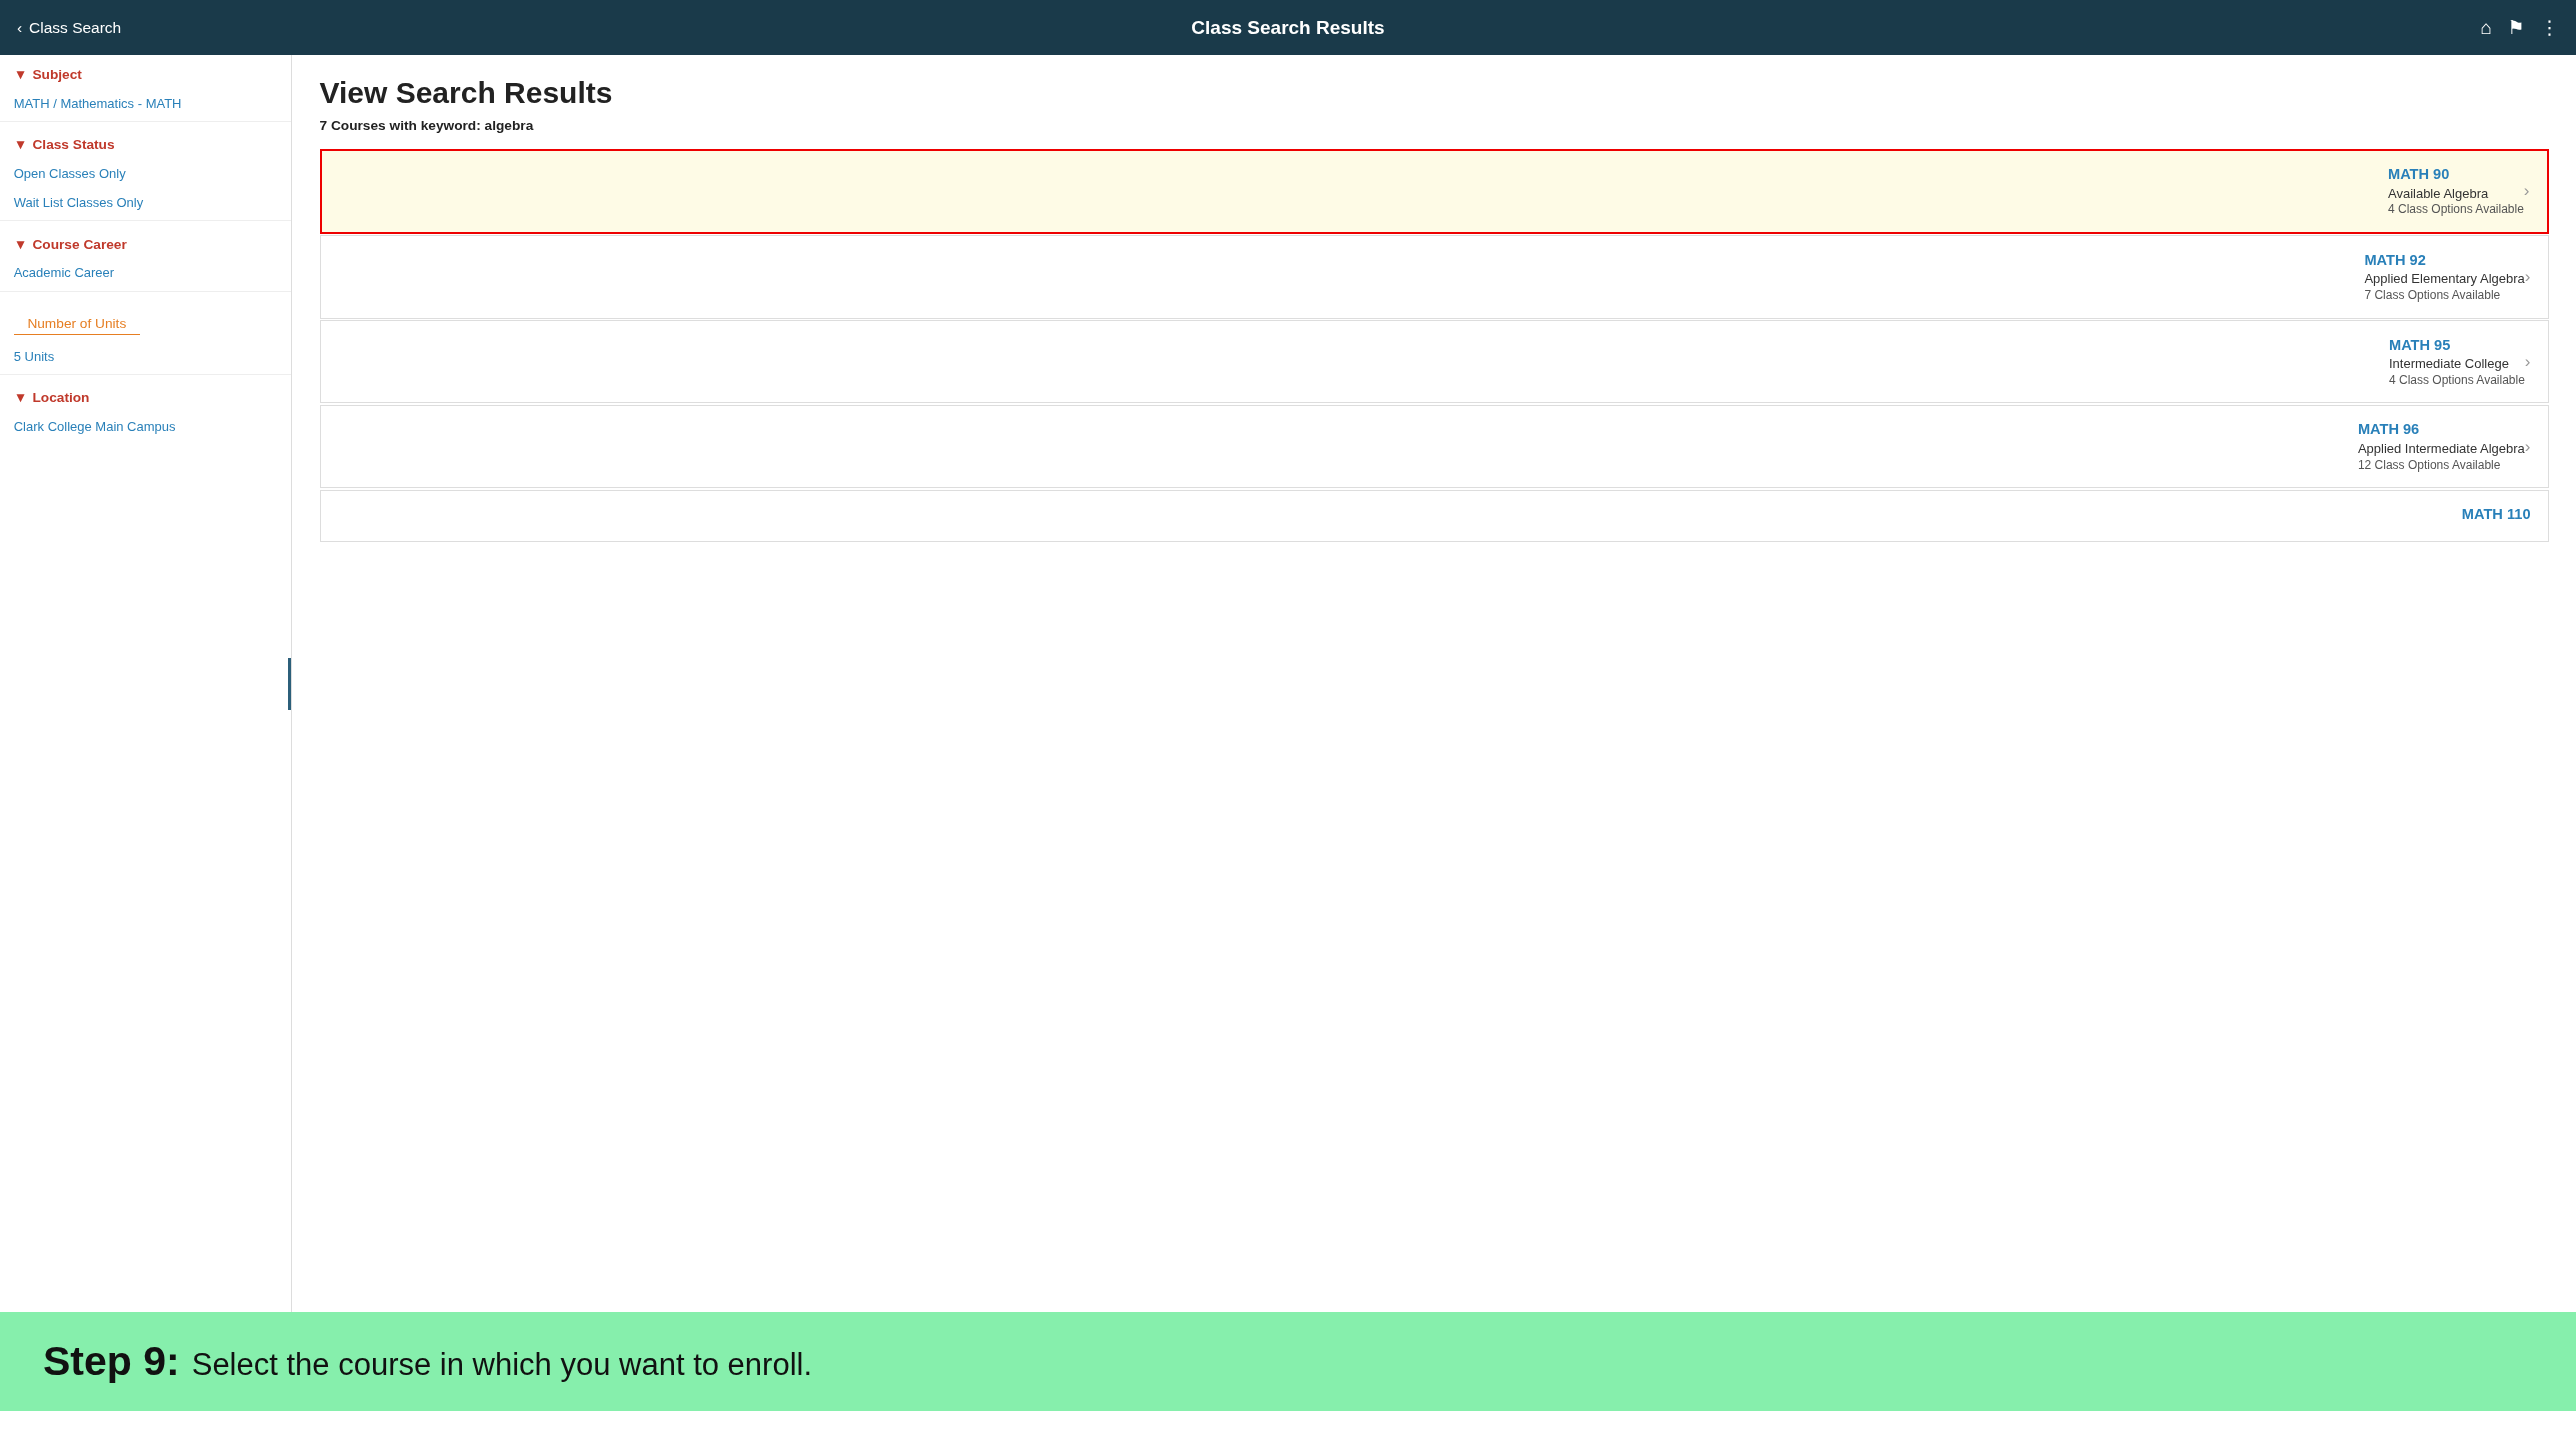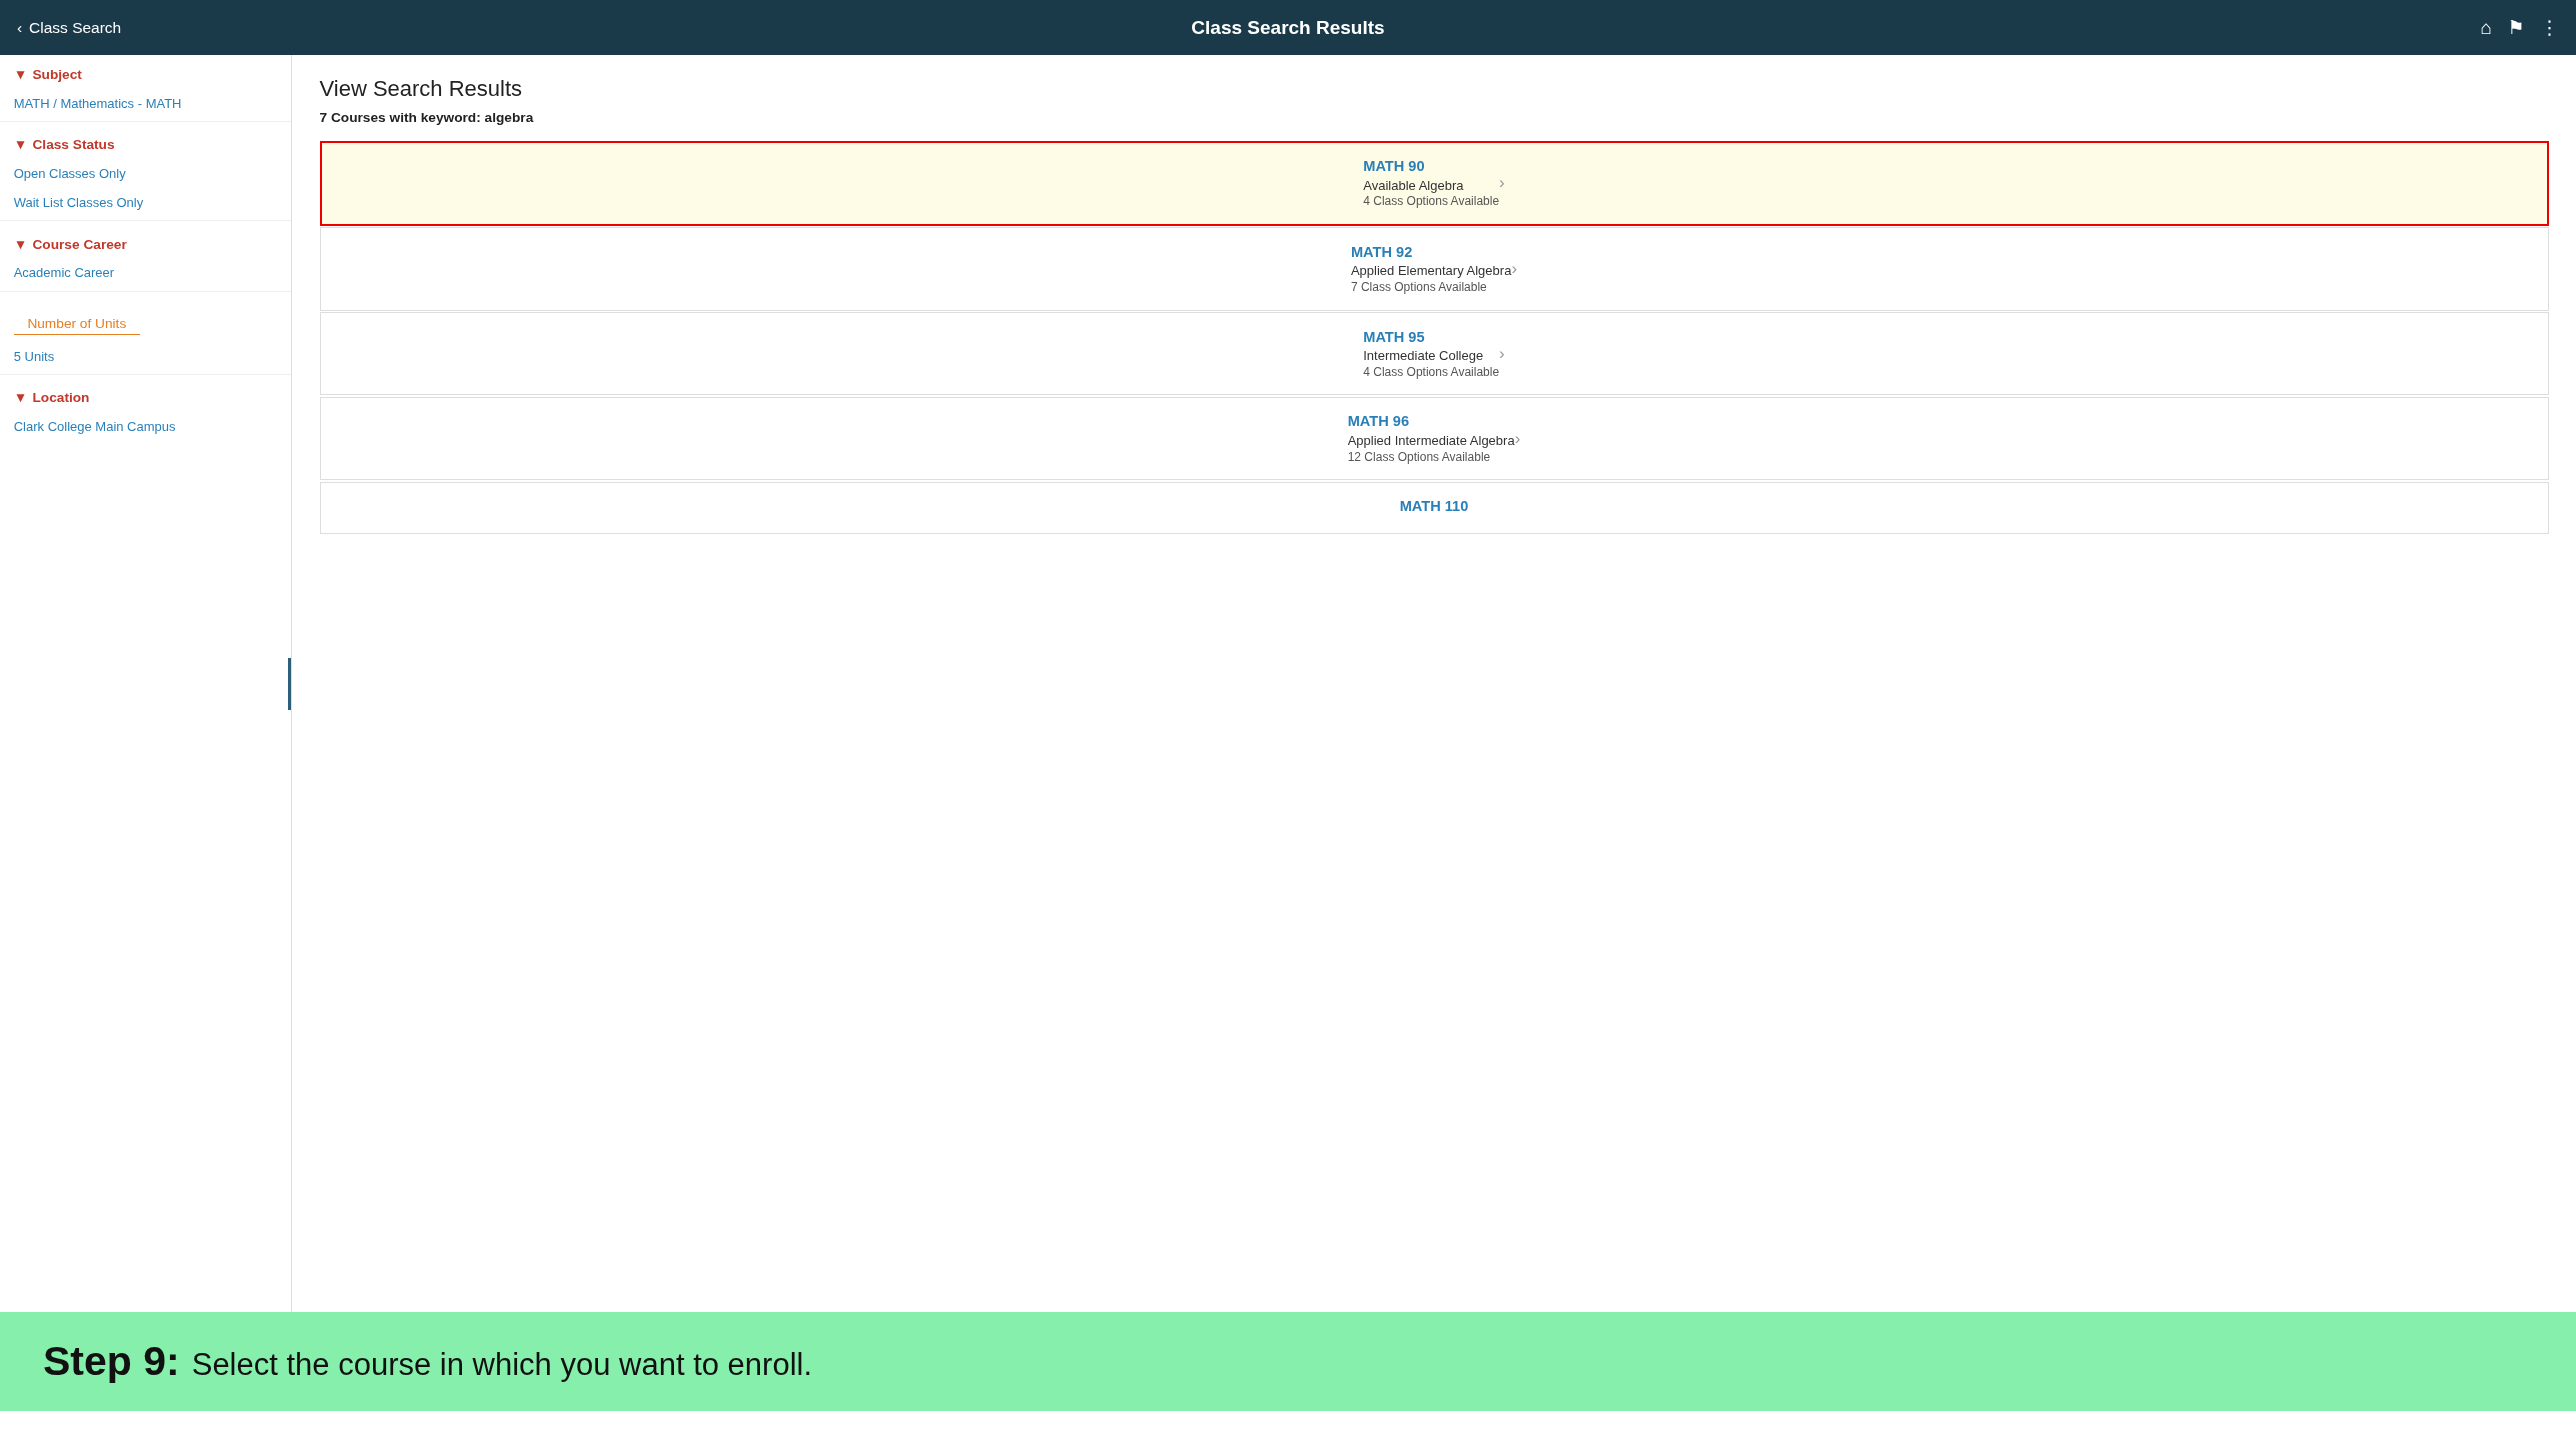--- a/index.html
+++ b/index.html
@@ -110,40 +110,40 @@
     }
 
     
     .content {
       flex: 1;
       padding: 20.6px 27.5px;
       overflow-y: auto;
       background: #fff;
     }
     .content-title {
-      font-size: 22px;
-      font-weight: normal;
+      font-size: 30px;
+      font-weight: bold;
       color: #222;
       margin-bottom: 8.6px;
     }
     .result-count {
       font-size: 13.7px;
       color: #444;
       margin-bottom: 15.5px;
     }
     .result-count span {
       color: #222;
       font-weight: bold;
     }
 
     
     .course-card {
       display: flex;
       align-items: center;
-      justify-content: center;
+      justify-content: flex-end;
       padding: 15.5px 17px;
       border: 0.9px solid #ddd;
       margin-bottom: 1.7px;
       cursor: pointer;
       background: #fff;
     }
     .course-card.highlighted {
       background: #fefbe6;
       border: 2.6px solid #e00;
     }

